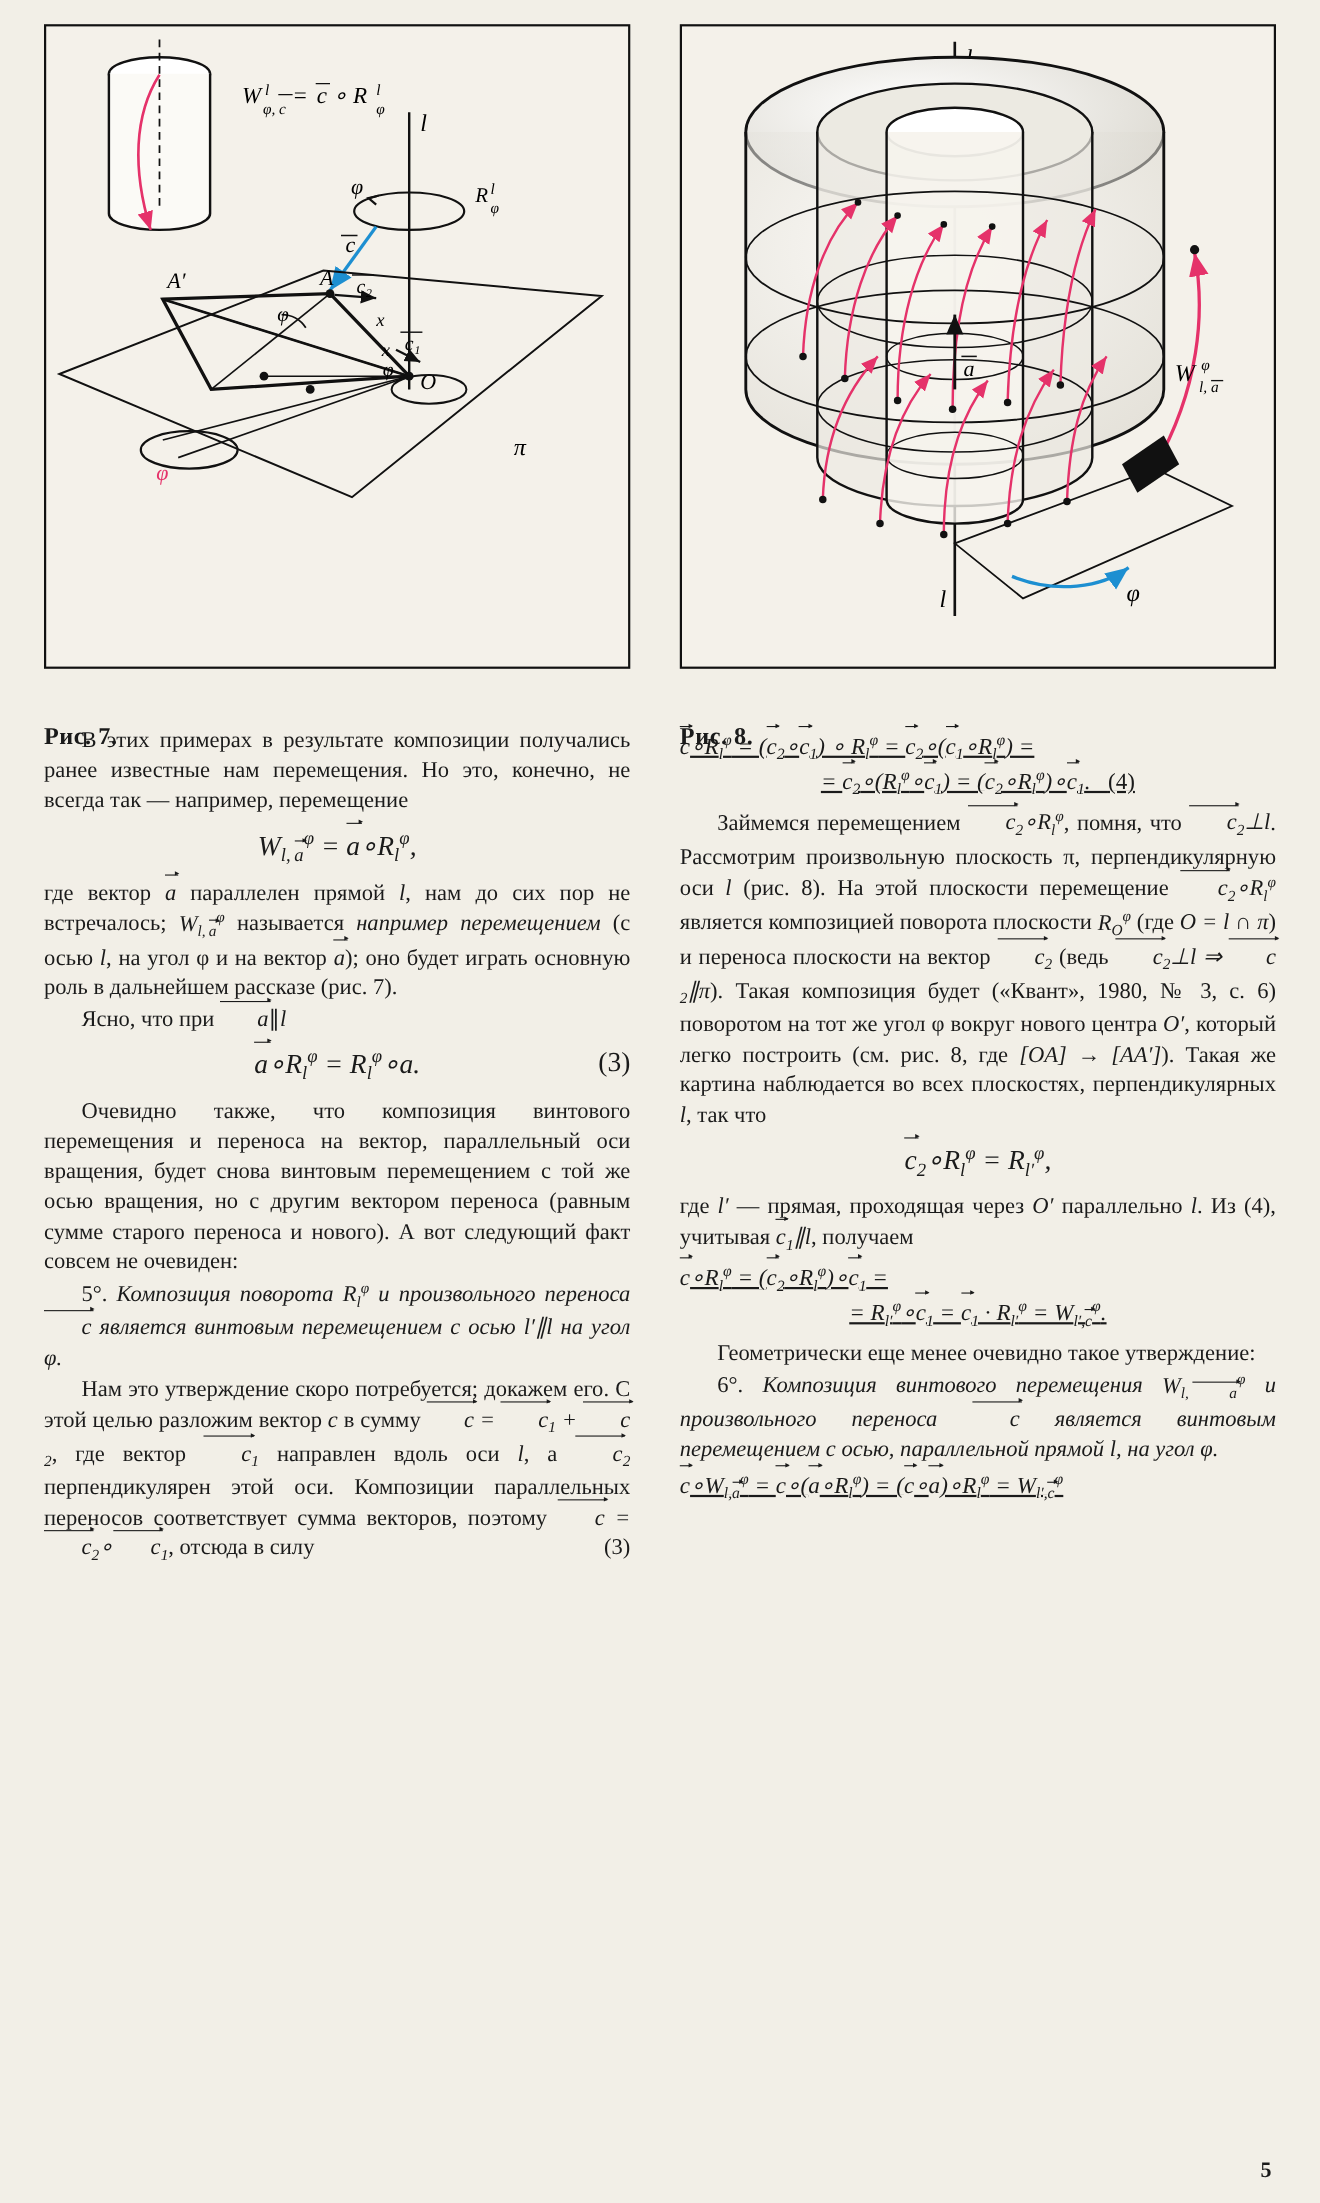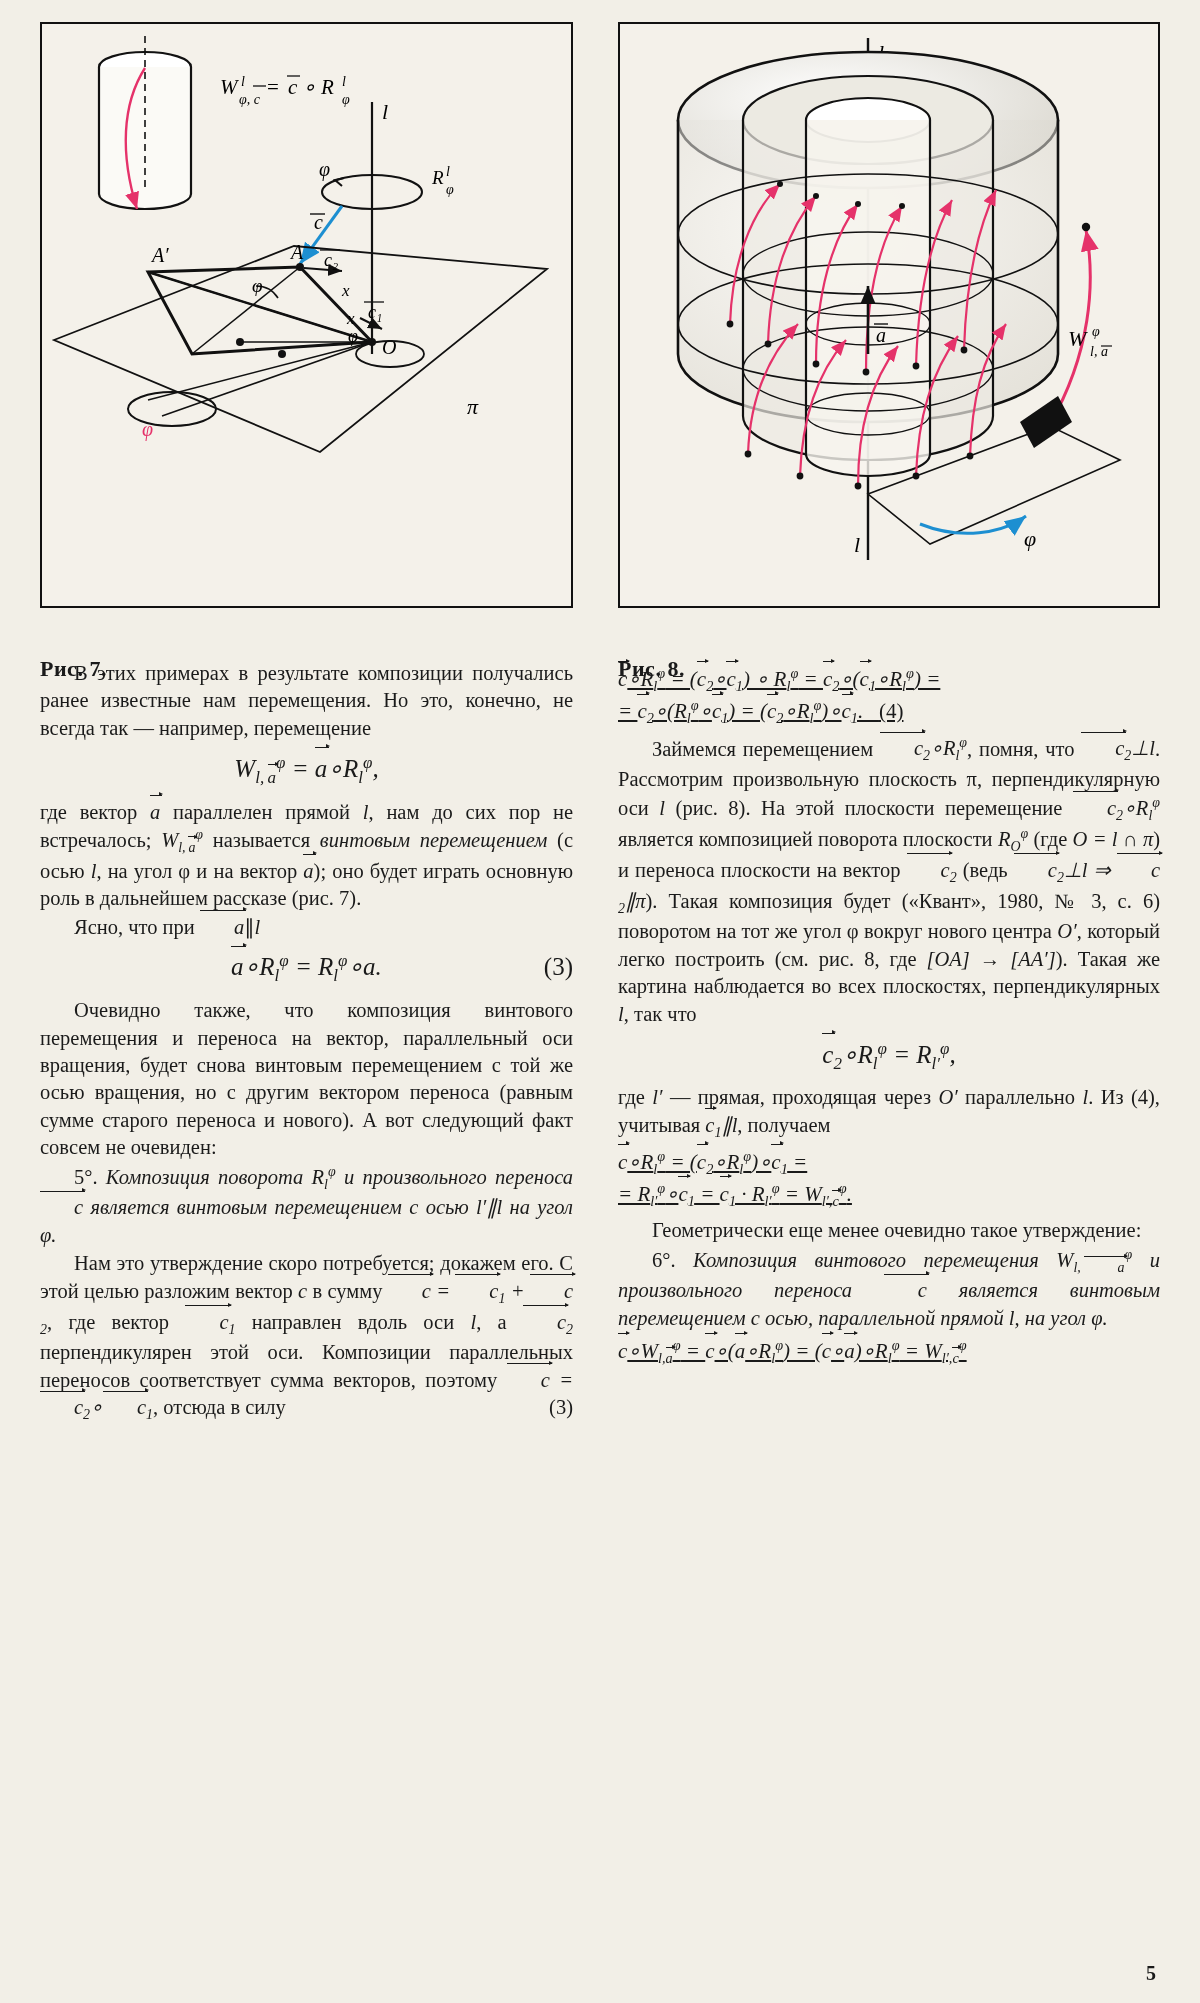--- a/index.html
+++ b/index.html
@@ -80,21 +80,21 @@
     border-top:2.4px solid transparent;
     border-bottom:2.4px solid transparent;
   }
   .pagenum{
     position:absolute;right:44px;bottom:18px;
     font-weight:bold;font-size:20px;
   }
   
   .rblock{margin:4px 0 6px 0;text-indent:0;font-style:italic;font-size:21px;text-decoration:underline;}
   .rblock .ln{display:block;}
-  .rblock .ln.c{text-align:left;}
+  .rblock .ln.c{text-align:center;}
   .tagn{font-style:normal;}
 </style>
 </head>
 <body>
 
 <div class="page">
 
   <div class="fig-box" id="fig7-box">
     <svg width="529" height="582" viewBox="0 0 529 582" xmlns="http://www.w3.org/2000/svg">
       <defs>
@@ -276,21 +276,21 @@
     <p class="ind">В этих примерах в результате композиции получались ранее известные нам перемещения. Но это, конечно, не всегда так — например, перемещение</p>
 
     <div class="formula">
       <span class="eqn">W<sub>l, <span class="vecw">a</span></sub><sup>φ</sup> = <span class="vecw">a</span>∘R<sub>l</sub><sup>φ</sup>,</span>
     </div>
 
     <p class="noind">
       где вектор <span class="it vecw">a</span> параллелен прямой <span class="it">l</span>,
       нам до сих пор не встречалось;
       <span class="it">W<sub>l, <span class="vecw">a</span></sub><sup>φ</sup></span>
-      называется <span class="it">винтовым перемещением</span> (с осью <span class="it">l</span>,
+      называется <span class="it">например перемещением</span> (с осью <span class="it">l</span>,
       на угол φ и на вектор <span class="it vecw">a</span>); оно будет играть основную роль
       в дальнейшем рассказе (рис. 7).
     </p>
 
     <p class="ind">
       Ясно, что при <span class="it vecw">a</span>∥<span class="it">l</span>
     </p>
 
     <div class="formula">
       <span class="eqn"><span class="vecw">a</span>∘R<sub>l</sub><sup>φ</sup> = R<sub>l</sub><sup>φ</sup>∘a.</span>

